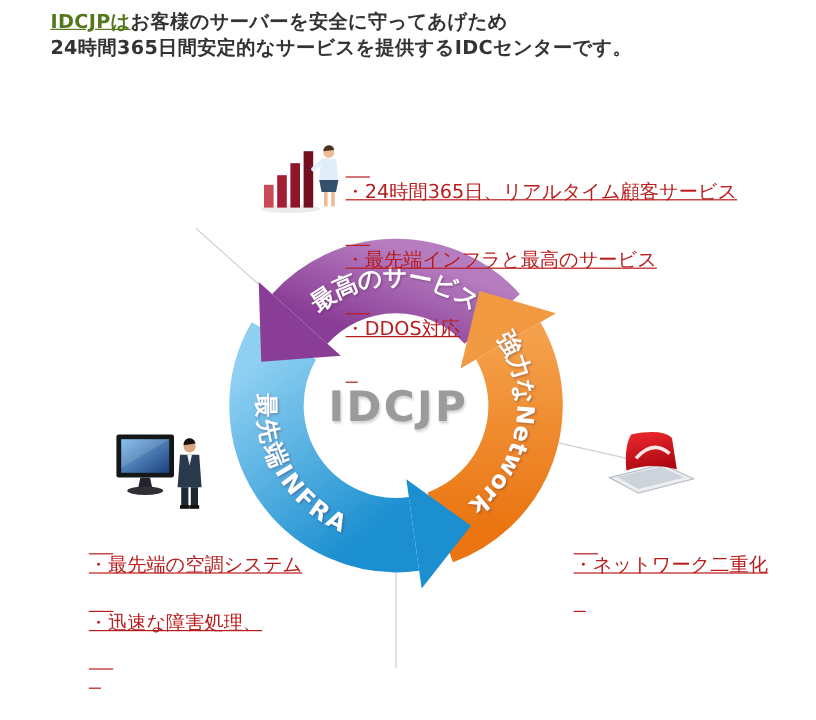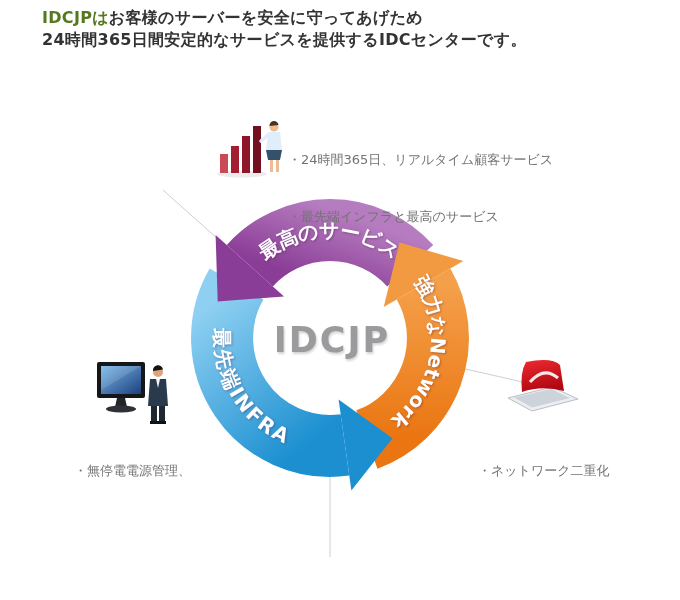--- a/index.html
+++ b/index.html
@@ -5,32 +5,32 @@
   * { margin:0; padding:0; box-sizing:border-box; }
   html,body { background:#ffffff; }
   .canvas {
     position:relative; width:680px; height:600px; background:#fff; overflow:hidden;
     font-family:"DejaVu Sans","Liberation Sans",sans-serif;
   }
   .intro {
     position:absolute; left:42px; top:7px; width:600px;
     font-size:16px; font-weight:bold; color:#333333; line-height:22px; letter-spacing:0.3px;
   }
-  .intro .hl { color:#55781d; }
+  .intro .hl { color:#55781d;text-decoration:underline; }
   .diagram { position:absolute; left:0; top:0; }
   .arc-label {
     font-weight:bold; font-size:20px; fill:#ffffff; letter-spacing:1px;
     filter:drop-shadow(1px 1px 1px rgba(60,20,60,0.35));
   }
   .center-label {
     font-weight:bold; font-size:35px; fill:#9b9b9d; letter-spacing:2px;
     filter:drop-shadow(1px 2px 1px rgba(130,130,130,0.35));
   }
   .feature-list {
-    position:absolute; list-style:none; font-size:13px; color:#737373; white-space:pre;
+    position:absolute; list-style:none; font-size:16px; color:#b91c1c; white-space:pre;text-decoration:underline;
   }
   .list-top   { left:288px; top:112px; line-height:19px; }
   .list-left  { left:74px;  top:431px; line-height:16px; }
   .list-right { left:478px; top:431px; line-height:16px; }
   .img { position:absolute; }
   .img-top   { left:216px; top:114px; }
   .img-left  { left:96px;  top:360px; }
   .img-right { left:500px; top:356px; }
 </style>
 </head>
@@ -114,20 +114,21 @@
       <path d="M53,20 L45,27" stroke="#dfeefa" stroke-width="3.5" stroke-linecap="round" fill="none"></path>
       <path d="M50,36 L66,36 L64,46 L52,46 Z" fill="#35506b"></path>
       <rect x="54" y="46" width="3" height="12" fill="#eebb92"></rect>
       <rect x="60" y="46" width="3" height="12" fill="#eebb92"></rect>
     </g>
   </svg>
 
   <ul class="feature-list list-top">
     <li>・24時間365日、リアルタイム顧客サービス</li>
     <li>・最先端インフラと最高のサービス</li>
+    <li>・DDOS対応</li>
   </ul>
 
   <svg class="img img-left" width="76" height="68" viewBox="0 0 76 68">
     <g>
       <rect x="1" y="2" width="48" height="36" rx="2" fill="#15161a"></rect>
       <rect x="5" y="6" width="40" height="28" fill="url(#gradScreen)"></rect>
       <path d="M5,6 L45,6 L5,30 Z" fill="#ffffff" opacity="0.12"></path>
       <path d="M21,38 L29,38 L31,47 L19,47 Z" fill="#23242a"></path>
       <ellipse cx="25" cy="49" rx="15" ry="3.5" fill="#2e3036"></ellipse>
     </g>
@@ -137,21 +138,22 @@
       <path d="M54,19 L70,19 L72,46 L52,46 Z" fill="#2a3a4d"></path>
       <path d="M60,19 L64,19 L62,28 Z" fill="#f5f5f5"></path>
       <rect x="55" y="46" width="6" height="16" fill="#1d2833"></rect>
       <rect x="63" y="46" width="6" height="16" fill="#1d2833"></rect>
       <rect x="54" y="61" width="8" height="3" fill="#111111"></rect>
       <rect x="62" y="61" width="8" height="3" fill="#111111"></rect>
     </g>
   </svg>
 
   <ul class="feature-list list-left">
-    <li>・無停電電源管理、</li>
+    <li>・最先端の空調システム</li>
+    <li>・迅速な障害処理、</li>
     
   </ul>
 
   <svg class="img img-right" width="82" height="58" viewBox="0 0 82 58">
     <g>
       <path d="M8,42 L52,31 L78,43 L32,55 Z" fill="#eceff2" stroke="#b9bec4" stroke-width="1"></path>
       <path d="M14,41.5 L51,33 L70,42 L32,51.5 Z" fill="#cdd3da"></path>
       <path d="M26,6 Q52,1 60,9 L64,35 Q42,29 22,36 Q20,16 26,6 Z" fill="url(#gradLid)"></path>
       <path d="M30,26 Q44,10 58,22" stroke="#ffffff" stroke-width="3" fill="none" opacity="0.9"></path>
     </g>

